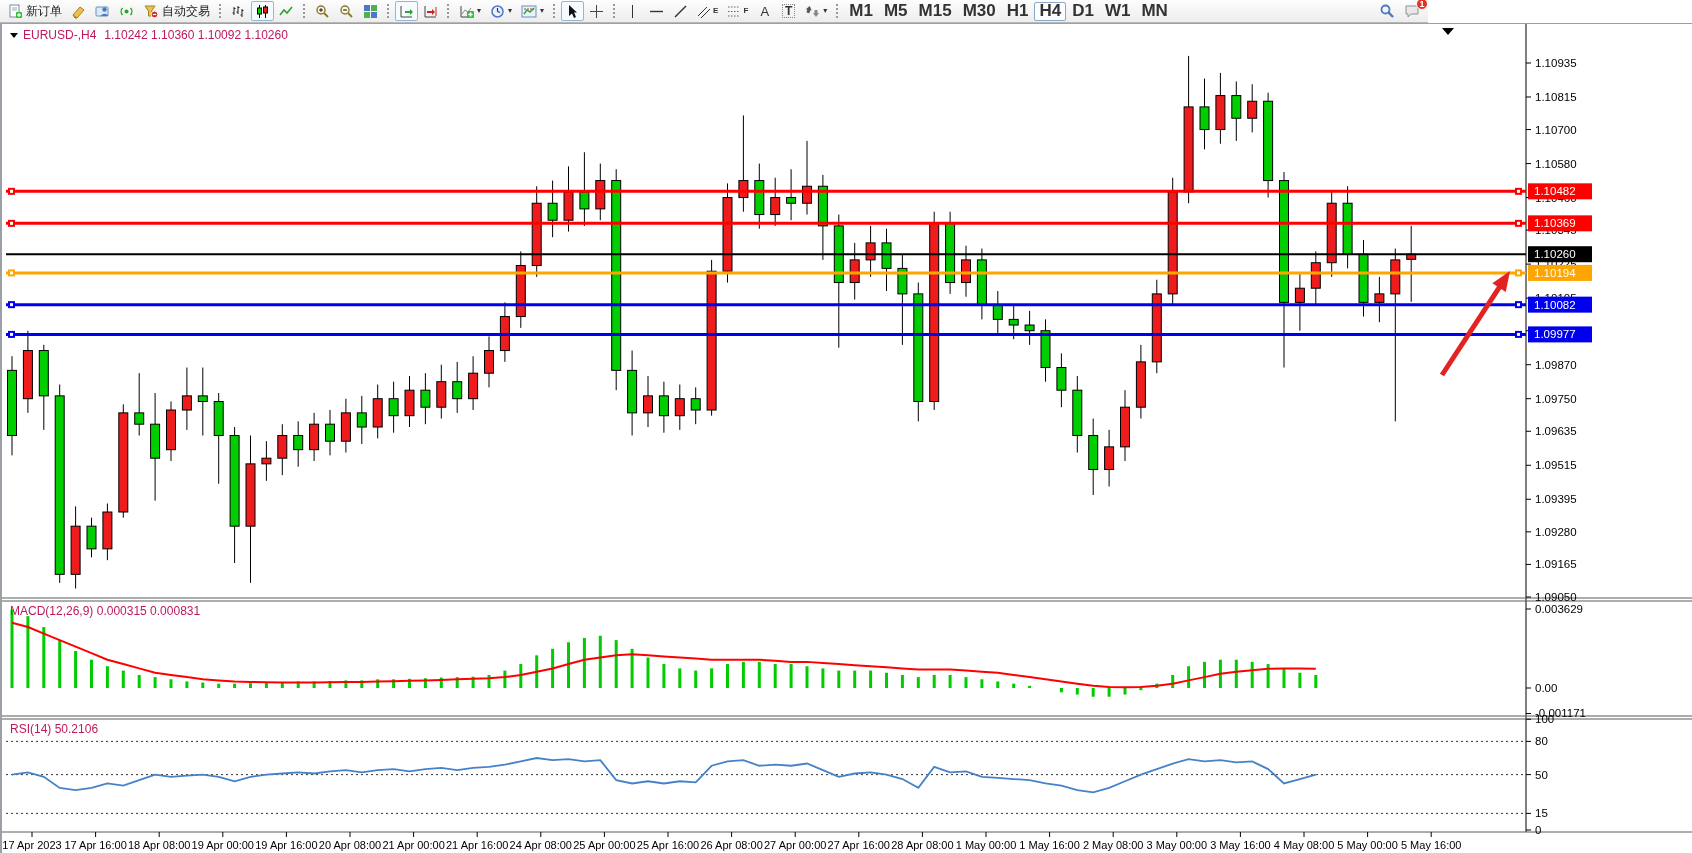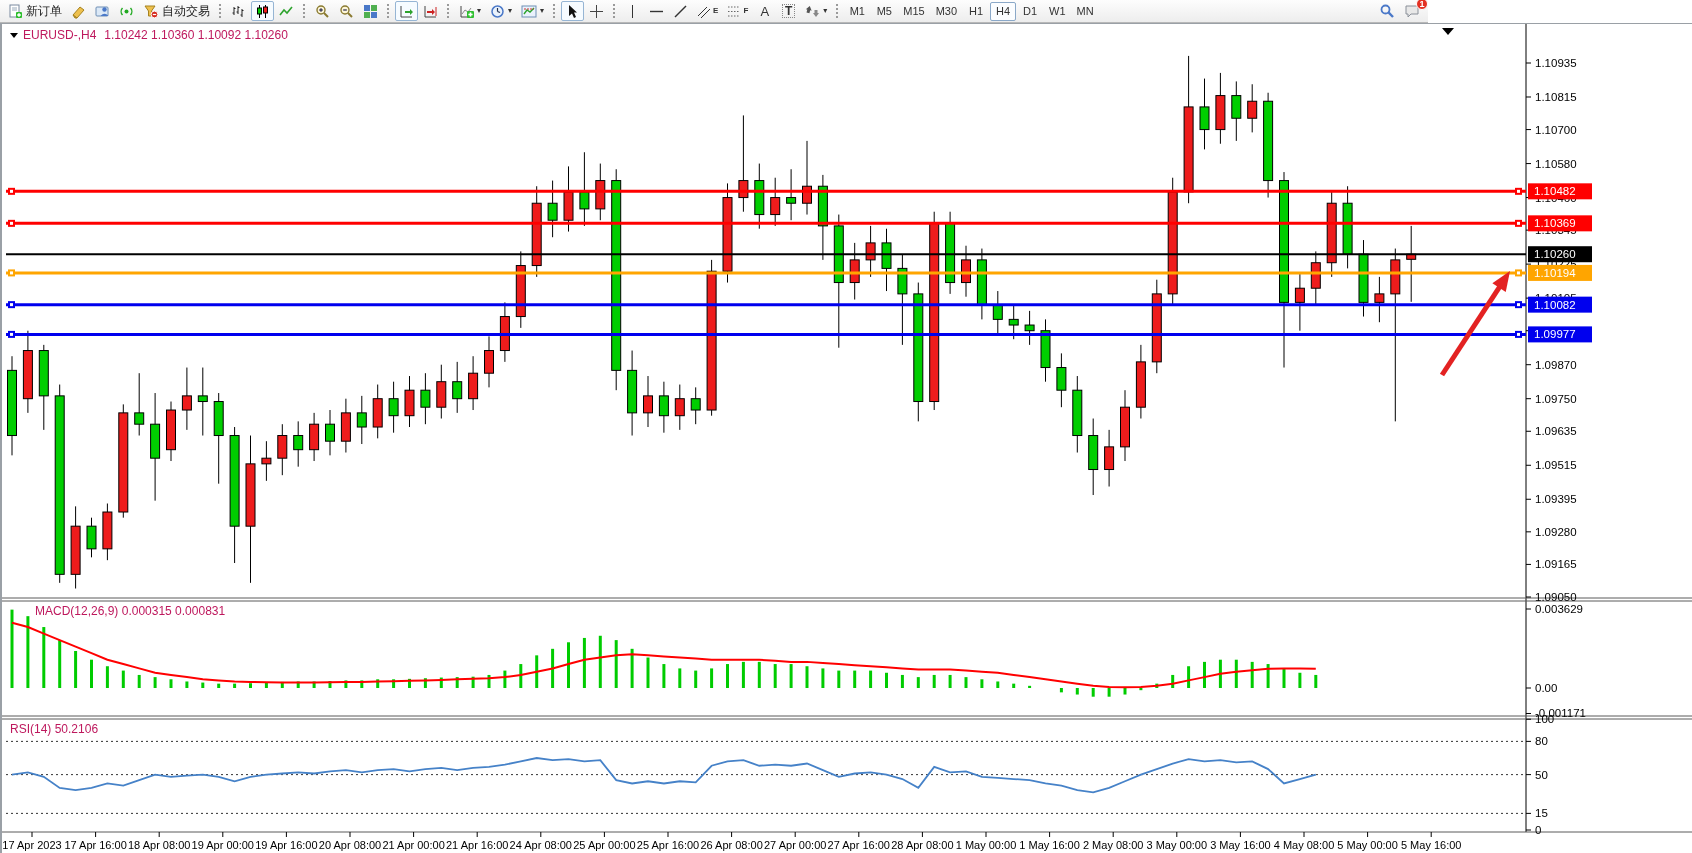--- a/index.html
+++ b/index.html
@@ -12,21 +12,21 @@
   .tgroup { display:flex; align-items:center; gap:1px; height:23px; }
   .grip { width:5px; height:16px; margin:0 3px;
           background-image:radial-gradient(#9a9a9a 1px, transparent 1.1px);
           background-size:4px 4px; }
   .btn { height:20px; min-width:23px; padding:0 3px; display:flex; align-items:center; justify-content:center;
          gap:3px; border:1px solid transparent; border-radius:2px; font-size:12px; color:#222; cursor:default; }
   .btn.pressed { background:#f6fbff; border-color:#96b5d4; }
   .btn .caret { font-size:8px; color:#333; line-height:1; }
   .btn svg { display:block; }
   .tf { height:19px; min-width:26px; padding:0 4px; display:flex; align-items:center; justify-content:center;
-        font-size:11px; color:#333; border:1px solid transparent; border-radius:2px; }
+        font-size:17px; color:#333; border:1px solid transparent; border-radius:2px;font-weight:bold; }
   .tf.active { background:#fbfdff; border-color:#8aa8c8; }
   .spacer { flex:1; }
   .glyph { font-size:11px; font-weight:bold; color:#333; line-height:1; }
   .badge { position:absolute; top:-4px; right:-5px; width:12px; height:12px; background:#e33022;
            border-radius:50%; color:#fff; font-size:9px; font-weight:bold; display:flex;
            align-items:center; justify-content:center; border:1px solid #fff; }
   .chatwrap { position:relative; }
   
   .chart-area { position:absolute; left:0; top:23px; width:1692px; height:830px; background:#fff;
                 border-left:2px solid #9aa0a6; border-right:1px solid #9aa0a6; border-bottom:1px solid #9aa0a6; }
@@ -746,20 +746,20 @@
       <g>
         <line x1="1440" y1="352" x2="1499.2440101922768" y2="261.3915138235767" stroke="#E32222" stroke-width="5"></line>
         <polygon points="1508,248 1503.7507696521343,269.11738718333254 1490.3592558285577,260.3613973756093" fill="#E32222"></polygon>
       </g>
     </svg>
 
   <div class="overlay-label" style="left:8px; top:5px;">
     <span class="sym-caret"></span><span>EURUSD-,H4</span><span class="ohlc">1.10242 1.10360 1.10092 1.10260</span>
   </div>
 
-  <div class="overlay-label" style="left:8px; top:581px;margin-left:25px;">
+  <div class="overlay-label" style="left:8px; top:581px;">
     <span>MACD(12,26,9)</span>&nbsp;<span>0.000315 0.000831</span>
   </div>
 
   <div class="overlay-label" style="left:8px; top:699px;">
     <span>RSI(14)</span>&nbsp;<span>50.2106</span>
   </div>
 </div>
 
 </body></html>

